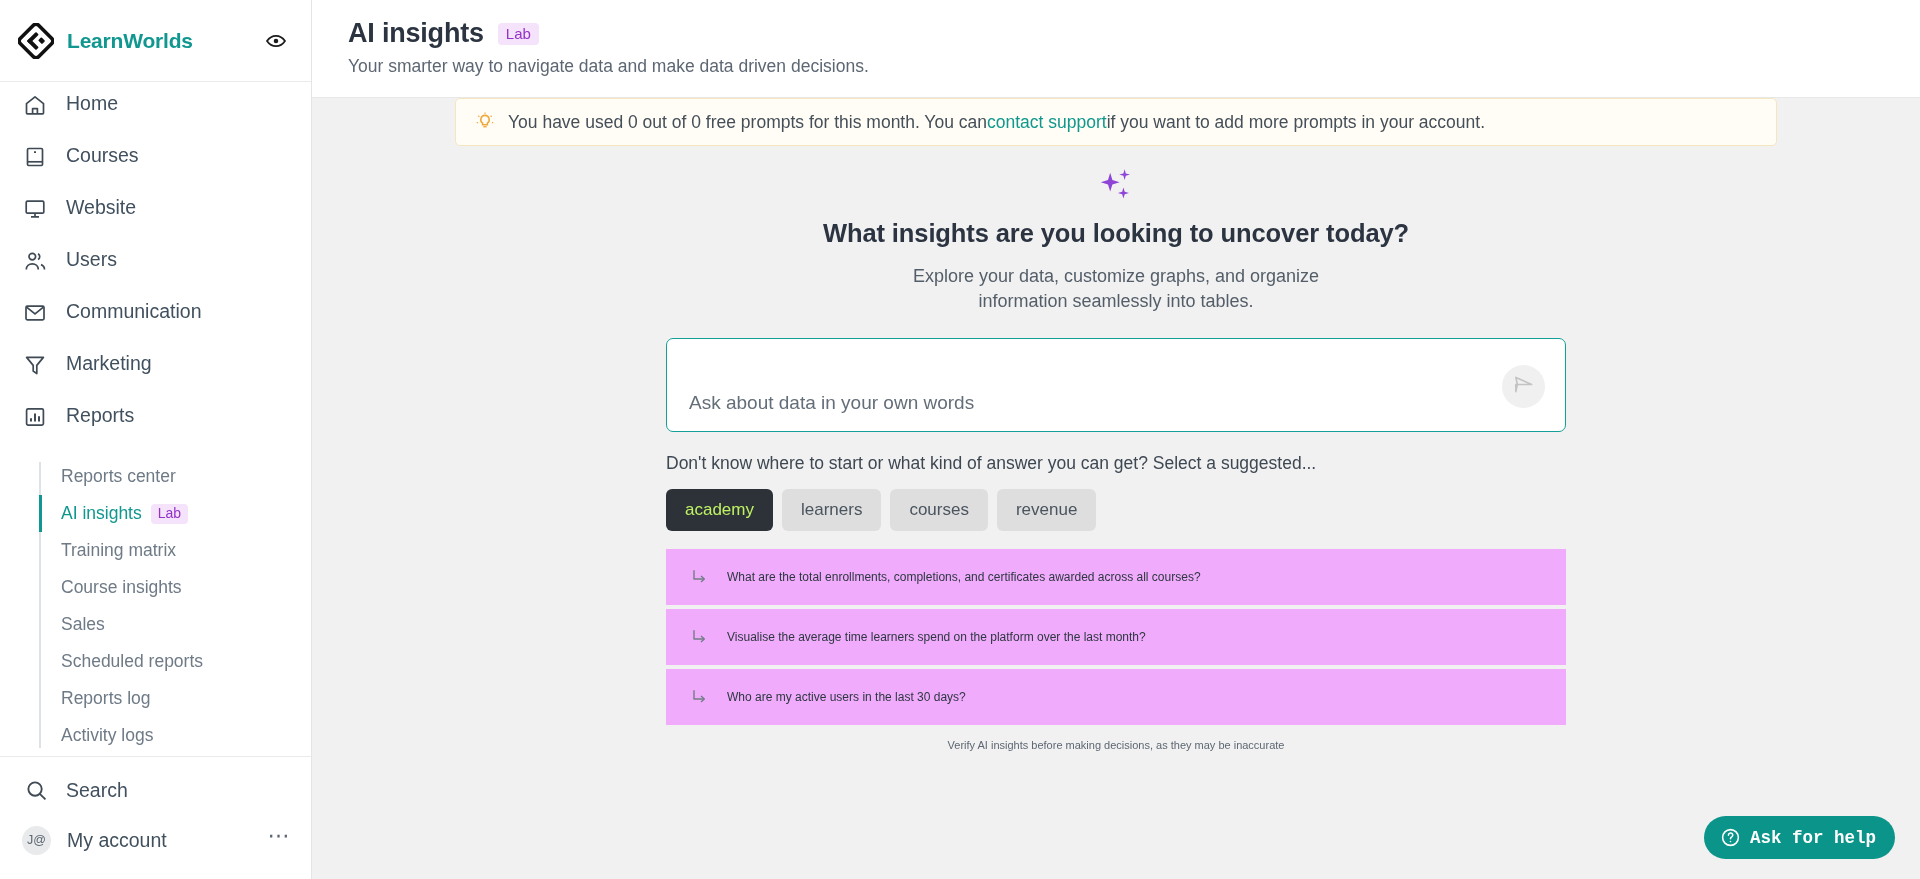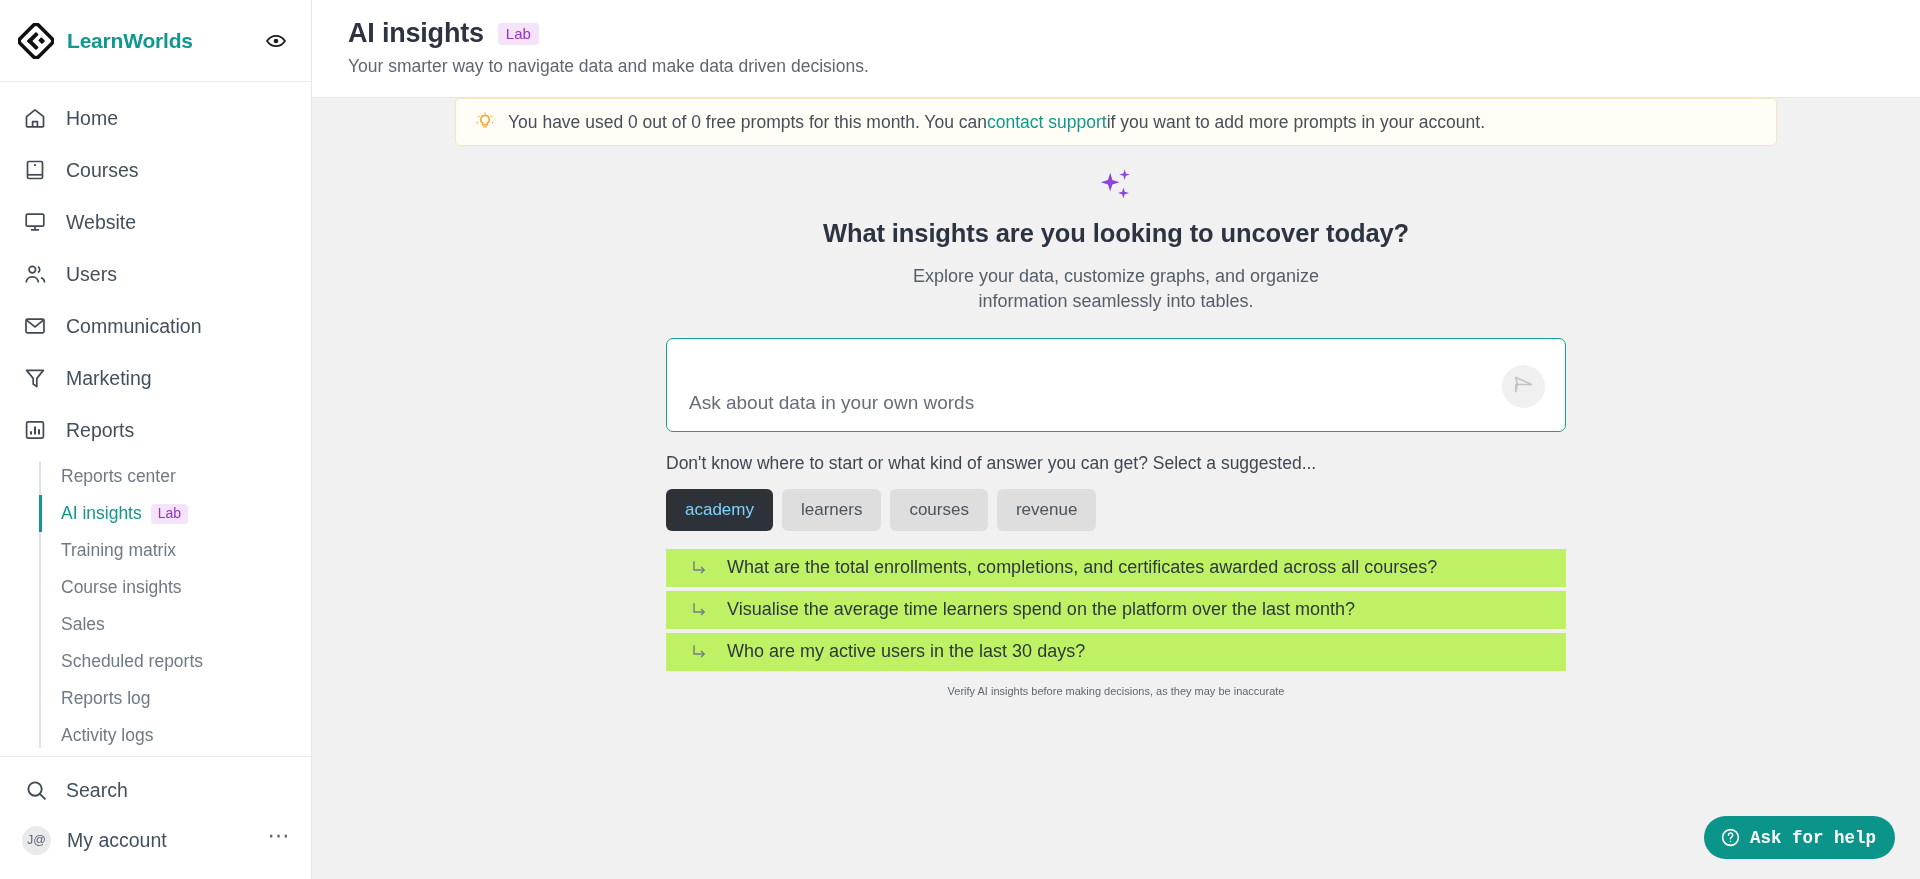--- a/index.html
+++ b/index.html
@@ -36,21 +36,21 @@
     width: 26px; height: 26px; flex: 0 0 26px;
     display: flex; align-items: center; justify-content: center;
     cursor: pointer;
   }
 
   .nav-scroll {
     flex: 1 1 auto; overflow: hidden;
     padding-top: 10px;
   }
   .nav-item {
-    display: flex; align-items: center;
+    display: flex; 
     height: 52px;
     padding: 0 18px 0 22px;
     cursor: pointer;
     position: relative;
   }
   .nav-item .ni-icon {
     width: 26px; height: 26px; flex: 0 0 26px;
     display: flex; align-items: center; justify-content: center;
     color: #3f4a55;
   }
@@ -237,31 +237,31 @@
   }
   .chips { width: 900px; margin-top: 15px; display: flex; gap: 9px; }
   .chip {
     background: #dedede; color: #4a545e;
     font-size: 17px;
     border: none; border-radius: 6px;
     padding: 11px 19px;
     cursor: pointer;
     font-family: inherit;
   }
-  .chip.active { background: #2d3138; color: #7dd3fc; }
+  .chip.active { background: #2d3138; color: #bef264; }
 
   .suggest { width: 900px; margin-top: 18px; }
   .suggest-row {
-    background: #bef264;
-    height: 42px;
+    background: #f0abfc;
+    height: 60px;
     display: flex; align-items: center;
     padding-left: 22px;
     cursor: pointer;
     border-bottom: 4px solid #f1f1f1;
-    font-size: 18px; color: #2d3740;
+    font-size: 12px; color: #2d3740;
   }
   .suggest-row .sr-icon {
     width: 22px; height: 22px; flex: 0 0 22px;
     margin-right: 17px;
     display: flex; align-items: center; justify-content: center;
     color: #737d87;
   }
   .disclaimer {
     margin-top: 10px;
     font-size: 11px; color: #5d6773;

